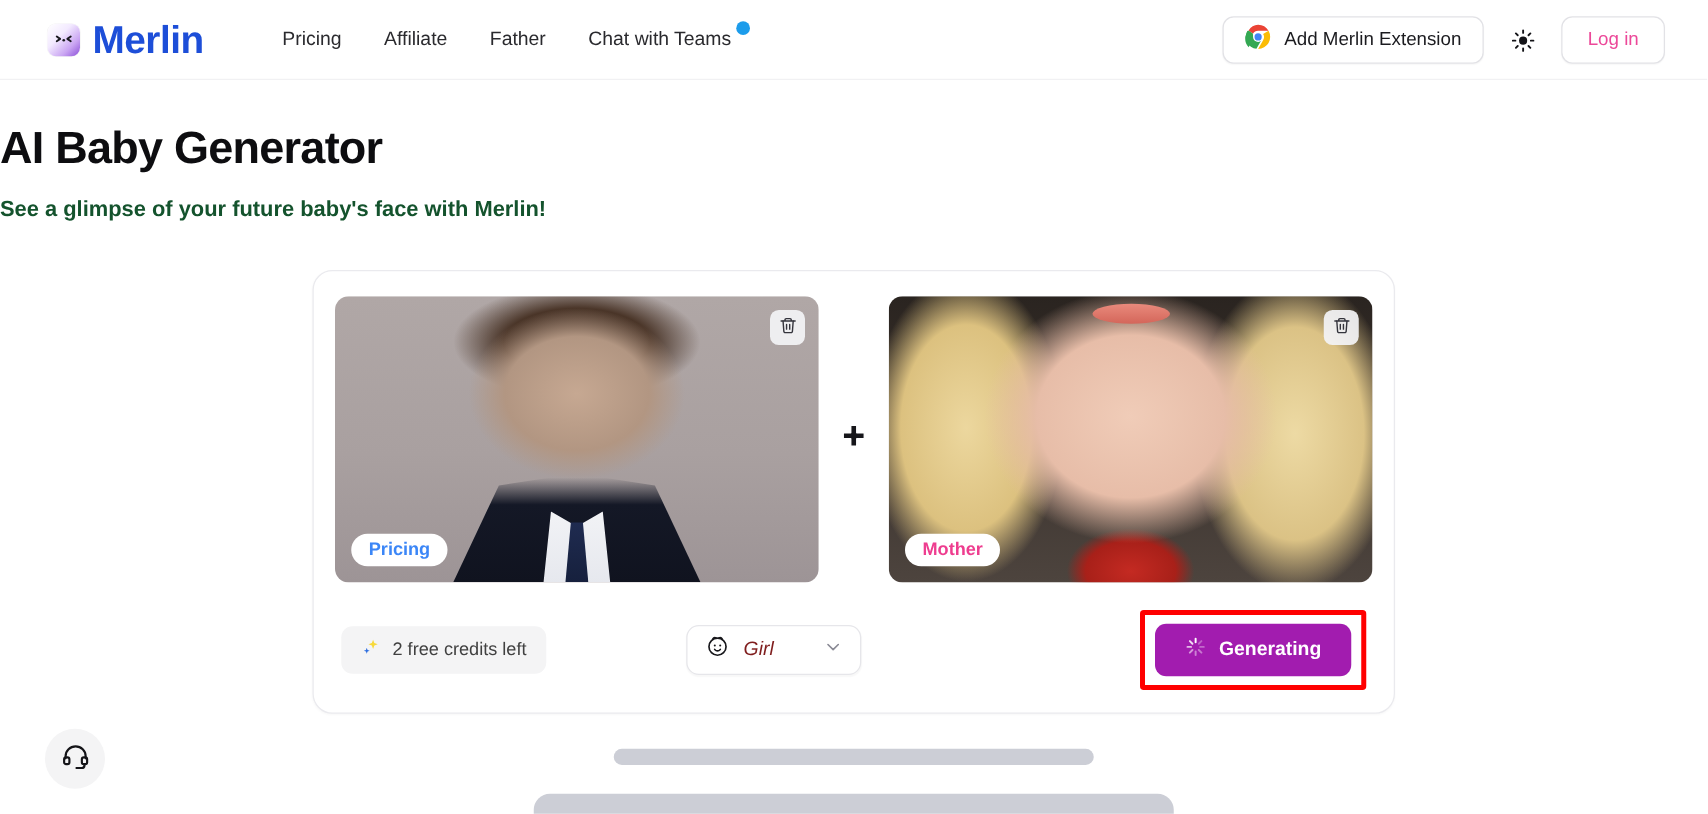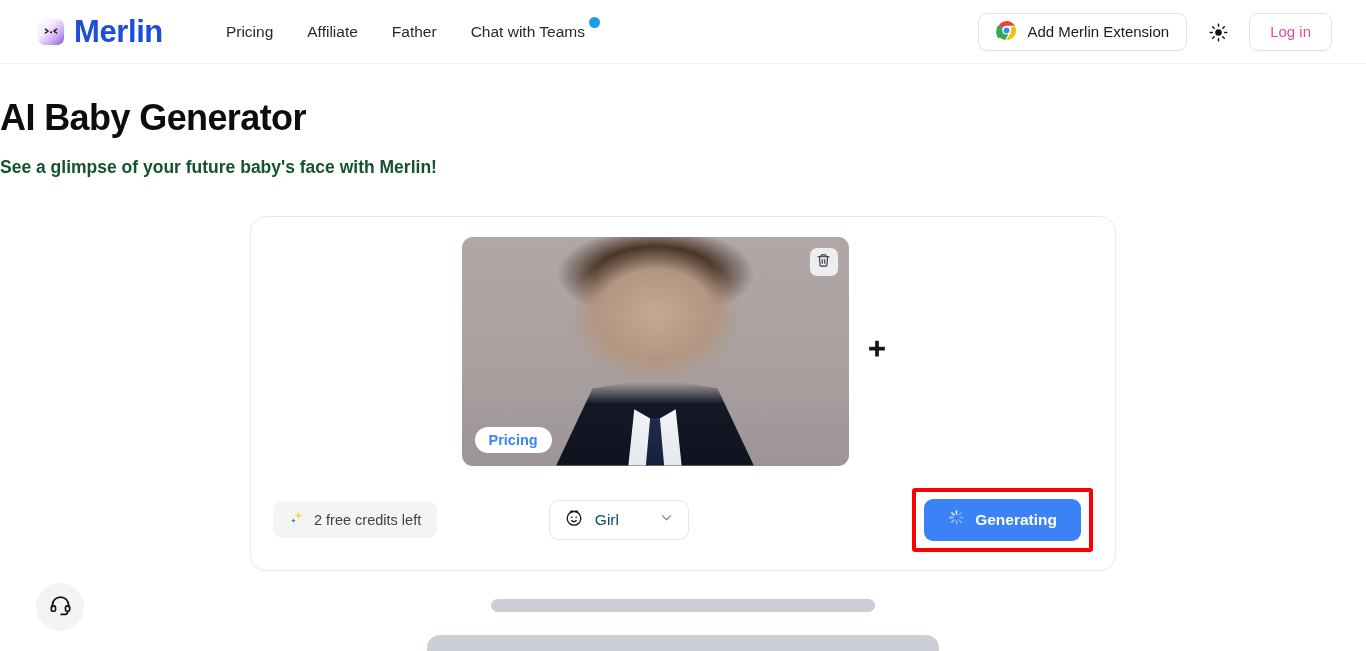--- a/index.html
+++ b/index.html
@@ -169,36 +169,36 @@
   }
   .gender-select {
     margin: 0 auto;
     display: flex; align-items: center; gap: 11px;
     border: 1px solid #e6e6ea; border-radius: 10px;
     background: #fff; height: 40px; padding: 0 14px;
     min-width: 140px; cursor: pointer;
     box-shadow: 0 1px 1px rgba(16,24,40,0.03);
   }
   .gender-select .label {
-    font-size: 15.5px; color: #0c4a6e; flex: 1;
+    font-size: 15.5px; color: #7f1d1d; flex: 1; font-style: italic;
   }
 
   .gen-wrap {
     position: relative; margin-left: auto;
     padding: 11px 12px;
   }
   .gen-annotation {
     position: absolute; inset: 0;
     border: 4px solid #ff0000; border-radius: 3px; pointer-events: none;
   }
   .gen-btn {
     display: flex; align-items: center; justify-content: center; gap: 10px;
     height: 42px; padding: 0 24px;
     border: none; border-radius: 9px;
-    background: #3b82f6; color: #ffffff;
+    background: #a21caf; color: #ffffff;
     font-size: 15.5px; font-weight: 700; cursor: pointer;
     font-family: "Liberation Sans", sans-serif;
   }
 
   
   .result-area { margin-top: 28px; display: flex; flex-direction: column; align-items: center; }
   .skeleton-bar {
     width: 384px; height: 13px; border-radius: 7px; background: #ccced6;
   }
   .skeleton-img {
@@ -306,20 +306,33 @@
     </div>
 
     <div class="plus-sep">
       <span>
         <svg width="24" height="24" viewBox="0 0 24 24">
           <path d="M9.6 3.2h4.8v6h6v4.8h-6v6H9.6v-6h-6V9.2h6z" fill="#16161a" stroke="#ffffff" stroke-width="1.1" stroke-linejoin="round"></path>
         </svg>
       </span>
     </div>
 
+    <div class="photo photo-mother">
+      <div class="lips"></div>
+      <button class="trash-btn">
+        <span>
+          <svg width="15" height="15" viewBox="0 0 24 24" fill="none" stroke="#34343c" stroke-width="1.8" stroke-linecap="round" stroke-linejoin="round">
+            <path d="M3 6h18M8 6V4.5A1.5 1.5 0 0 1 9.5 3h5A1.5 1.5 0 0 1 16 4.5V6"></path>
+            <path d="M5.5 6l1 13.2A1.8 1.8 0 0 0 8.3 21h7.4a1.8 1.8 0 0 0 1.8-1.8L18.5 6"></path>
+            <path d="M10 10.5v6M14 10.5v6"></path>
+          </svg>
+        </span>
+      </button>
+      <div class="role-badge role-mother">Mother</div>
+    </div>
   </div>
 
   <div class="controls">
 
     <div class="credits">
       <span>
         <svg width="16" height="16" viewBox="0 0 24 24">
           <path d="M14.2 2.6l1.5 4.1 4.1 1.5-4.1 1.5-1.5 4.1-1.5-4.1-4.1-1.5 4.1-1.5z" fill="#f7d93b"></path>
           <path d="M6.6 12.4l.95 2.6 2.6.95-2.6.95-.95 2.6-.95-2.6-2.6-.95 2.6-.95z" fill="#2f6fe0"></path>
         </svg>

